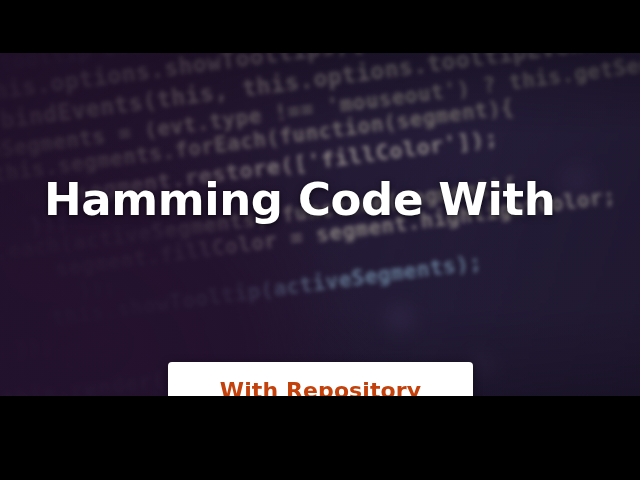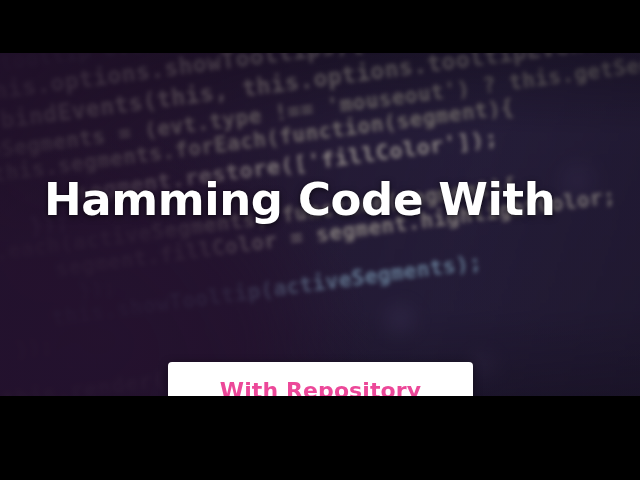--- a/index.html
+++ b/index.html
@@ -120,21 +120,21 @@
     align-items: center;
     justify-content: center;
     z-index: 15;
     cursor: pointer;
   }
   #cta-label {
     font-family: "DejaVu Sans", sans-serif;
     font-weight: 700;
     font-size: 22px;
     letter-spacing: 0.1px;
-    color: #ec4899;
+    color: #c2410c;
   }
 </style>
 </head>
 <body>
 
 <div id="video-frame">
 
   <div class="letterbox" id="letterbox-top"></div>
 
   <div id="thumbnail-stage">

